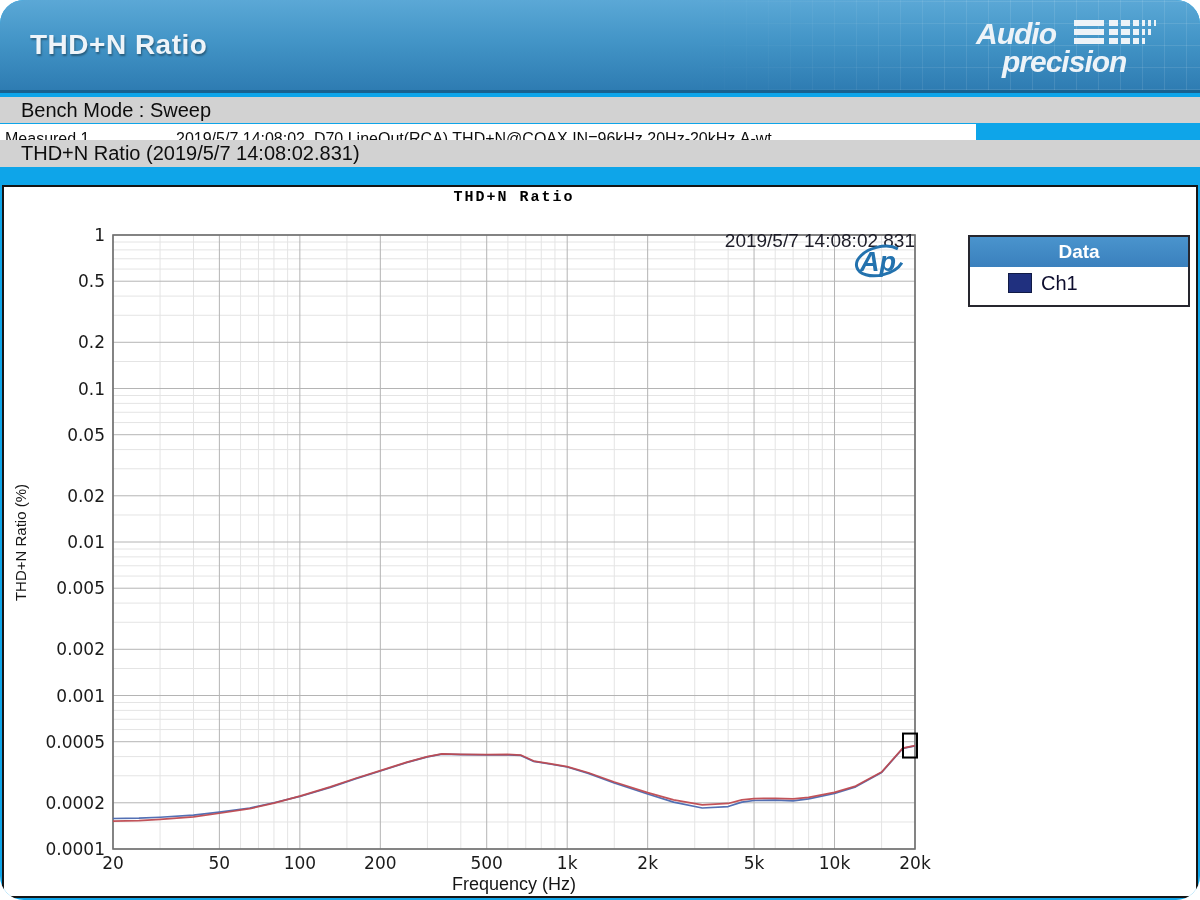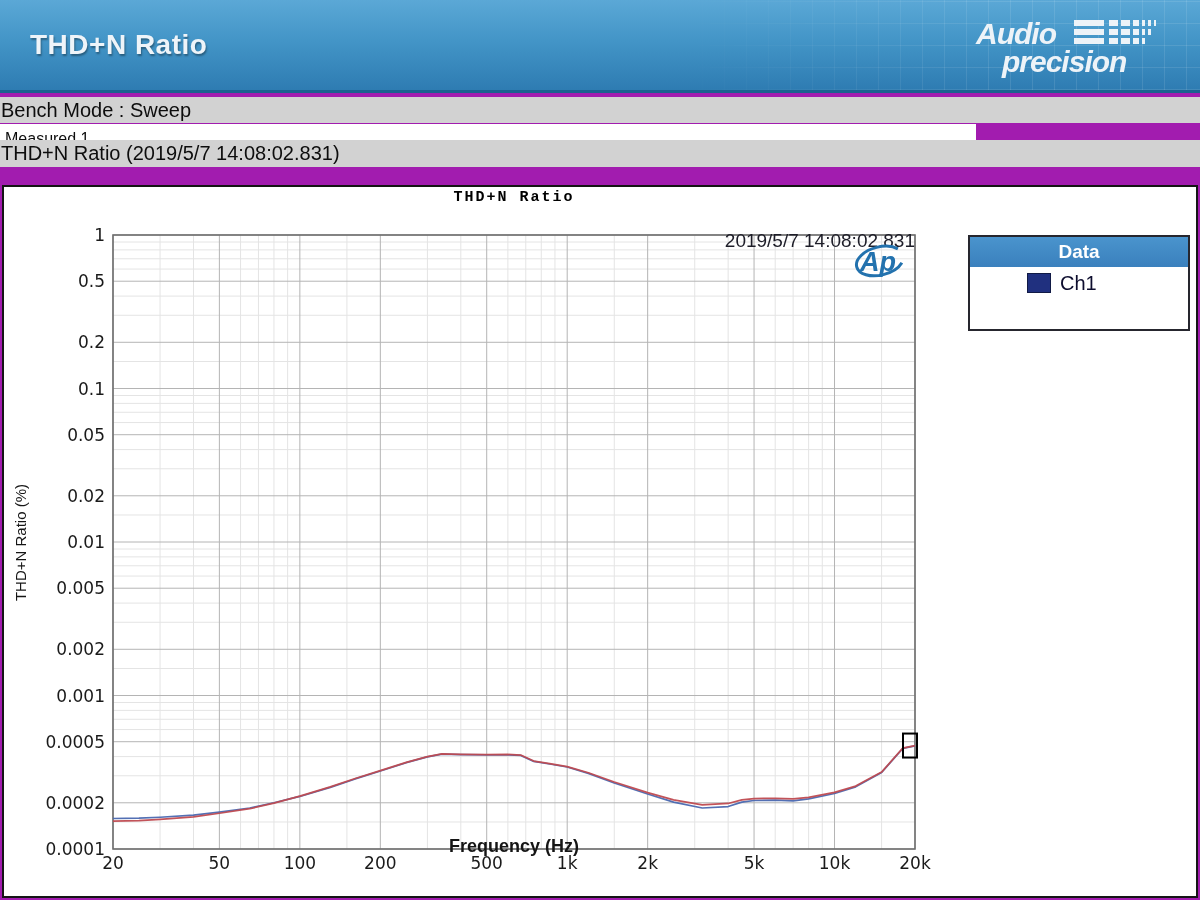--- a/index.html
+++ b/index.html
@@ -1,64 +1,64 @@
 <!DOCTYPE html>
 <html><head>
 <meta charset="utf-8">
 <style>
   html,body{margin:0;padding:0;background:#fff;}
   *{box-sizing:border-box;}
-  .stage{position:relative;width:1200px;height:900px;background:#a21caf;overflow:hidden;
-         font-family:"Liberation Sans",sans-serif;color:#111;}
+  .stage{position:relative;width:1200px;height:900px;background:#0ea5e9;overflow:hidden;
+         font-family:"Liberation Sans",sans-serif;color:#111;border-radius:24px;}
 
   
   .header{position:absolute;left:0;top:0;width:1200px;height:93px;
           background:linear-gradient(180deg,#5ba8d6 0%,#4395c7 45%,#2e7cb2 100%);
           border-bottom:3px solid #1a628f;}
   .header::after{content:"";position:absolute;right:0;top:0;width:520px;height:100%;
           background-image:repeating-linear-gradient(90deg,rgba(255,255,255,.10) 0 1px,transparent 1px 22px),
                            repeating-linear-gradient(0deg,rgba(255,255,255,.10) 0 1px,transparent 1px 22px);
           -webkit-mask-image:linear-gradient(90deg,transparent,#000 60%);
           mask-image:linear-gradient(90deg,transparent,#000 60%);}
   .header-title{position:absolute;left:30px;top:29px;font-size:28px;font-weight:bold;
           color:#eef4f9;text-shadow:1px 2px 2px rgba(0,0,0,.35);letter-spacing:.5px;}
   .ap-logo{position:absolute;right:40px;top:14px;width:190px;height:66px;z-index:2;}
 
   
   .bar-gray{position:absolute;left:0;width:1200px;background:#d2d2d2;color:#0d0d0d;
-            font-size:20px;line-height:26px;padding-left:1px;}
+            font-size:20px;line-height:26px;padding-left:21px;}
   .bar-bench{top:97px;height:26px;}
   .bar-result{top:140px;height:27px;line-height:27px;}
   .row-measured{position:absolute;left:0;top:124px;width:976px;height:30px;background:#fff;
             font-size:16px;line-height:30px;color:#0d0d0d;}
   .row-measured .m-label{position:absolute;left:5px;}
   .row-measured .m-text{position:absolute;left:176px;}
 
   
   .chart-panel{position:absolute;left:2px;top:185px;width:1196px;height:713px;
             background:#fff;border:2px solid #151515;}
   .chart-title{position:absolute;left:109px;top:2px;width:802px;text-align:center;
             font-family:"Liberation Mono","DejaVu Sans Mono",monospace;
             font-weight:bold;font-size:15px;letter-spacing:2px;color:#000;}
   .chart-stamp{position:absolute;left:109px;top:19px;width:802px;text-align:right;
             font-size:19px;color:#1d1d28;margin-top:24px;}
   #plot-svg{position:absolute;left:0;top:0;}
-  .x-axis-title{position:absolute;left:109px;top:649px;width:802px;text-align:center;
-            font-size:18px;color:#151515;font-weight:bold;}
+  .x-axis-title{position:absolute;left:109px;top:687px;width:802px;text-align:center;
+            font-size:18px;color:#151515;}
   .y-axis-wrap{position:absolute;left:0;top:48px;width:34px;height:614px;
             display:flex;align-items:center;justify-content:center;}
   .y-axis-title{transform:rotate(-90deg);white-space:nowrap;font-size:15px;color:#151515;}
 
   
-  .legend{position:absolute;left:964px;top:48px;width:222px;height:96px;
+  .legend{position:absolute;left:964px;top:48px;width:222px;height:72px;
             background:#fff;border:2px solid #26262e;}
   .legend-header{height:30px;line-height:30px;text-align:center;
             background:linear-gradient(180deg,#4a94cd,#3a80bd);
             color:#fff;font-weight:bold;font-size:19px;}
-  .legend-row{height:32px;display:flex;align-items:center;padding-left:57px;gap:9px;cursor:default;}
+  .legend-row{height:32px;display:flex;align-items:center;padding-left:38px;gap:9px;cursor:default;}
   .legend-swatch{width:24px;height:20px;border:1px solid rgba(0,0,0,.45);}
   .legend-label{font-size:20px;color:#0d0d2e;}
 
   .ap-watermark{position:absolute;left:845px;top:53px;width:58px;height:46px;}
 </style>
 </head>
 <body>
 
 <div class="stage">
 
@@ -88,20 +88,21 @@
             <rect x="68" y="18" width="3" height="6"></rect>
         </g>
         <text x="32" y="58" font-family="Liberation Sans, sans-serif" font-size="30" font-weight="bold" font-style="italic" letter-spacing="-1">precision</text>
       </g>
     </svg>
   </div>
 
   <div class="bar-gray bar-bench">Bench Mode : Sweep</div>
   <div class="row-measured">
     <span class="m-label">Measured 1</span>
+    <span class="m-text">2019/5/7 14:08:02, D70 LineOut(RCA) THD+N@COAX IN=96kHz,20Hz-20kHz,A-wt</span>
   </div>
   <div class="bar-gray bar-result">THD+N Ratio (2019/5/7 14:08:02.831)</div>
 
   <div class="chart-panel">
     <svg id="plot-svg" width="1192" height="709">
         <g stroke="#e4e4e4" stroke-width="1">
           <line x1="156.07506325421875" y1="48" x2="156.07506325421875" y2="662"></line>
           <line x1="189.475352174171" y1="48" x2="189.475352174171" y2="662"></line>
           <line x1="236.55041542838973" y1="48" x2="236.55041542838973" y2="662"></line>
           <line x1="254.44752385630704" y1="48" x2="254.44752385630704" y2="662"></line>

